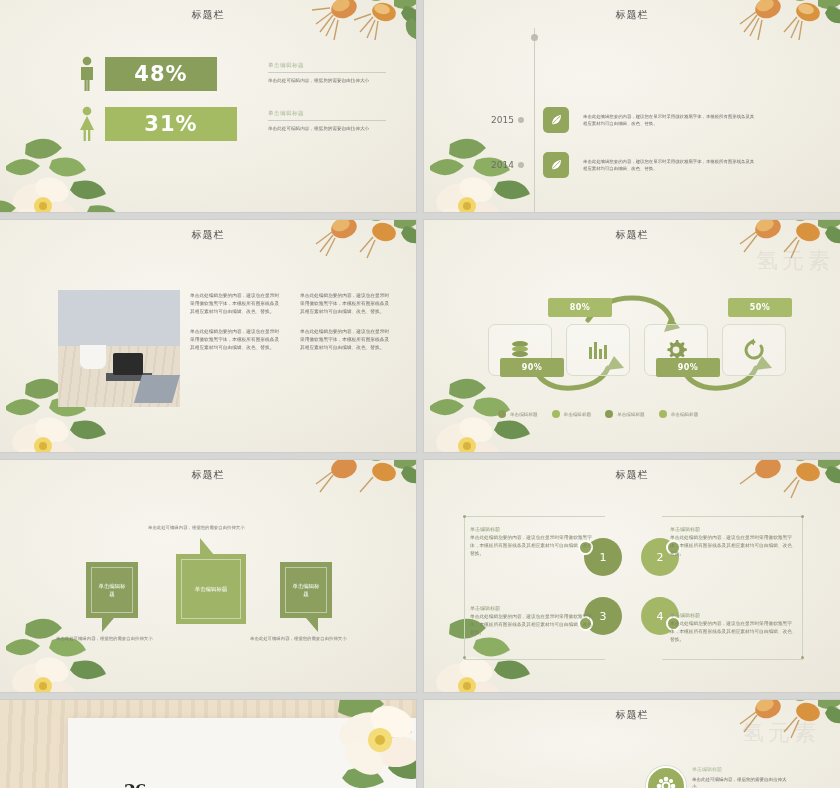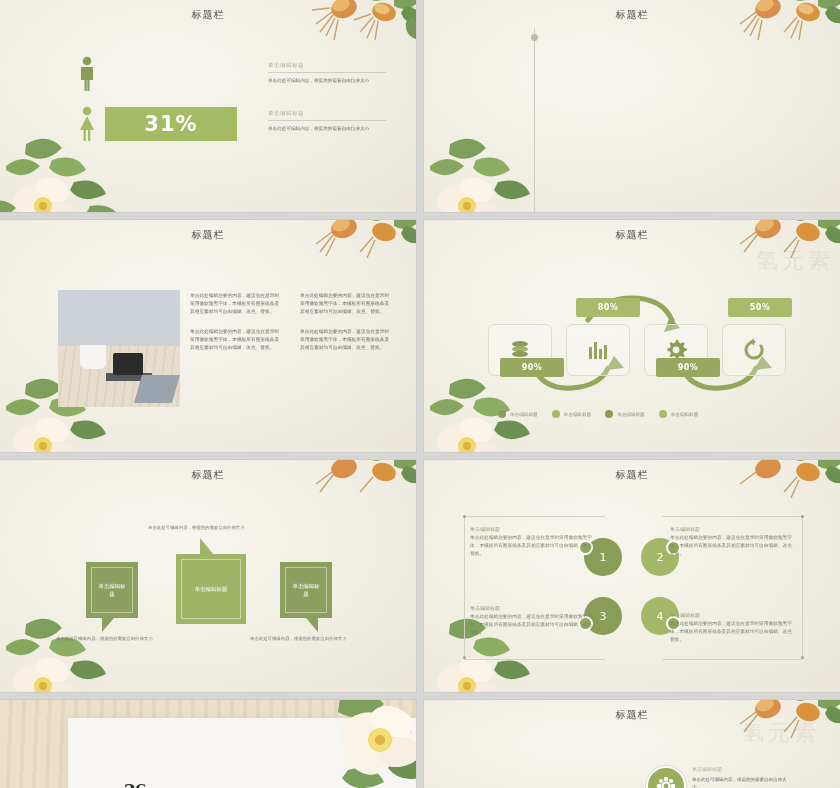--- a/index.html
+++ b/index.html
@@ -205,20 +205,21 @@
 
     <div class="inner">
       <div class="slide-title">标题栏</div>
 
       <div class="bars">
         <div class="barrow">
           <svg class="person" viewBox="0 0 18 36">
             <circle cx="9" cy="5" r="4.3" fill="#8a9e5b"></circle>
             <path d="M3 11 h12 v13 h-3.5 v11 h-2.2 v-11 h-0.6 v11 h-2.2 v-11 h-3.5 z" fill="#8a9e5b"></path>
           </svg>
+          <div class="bar male">48%</div>
         </div>
         <div class="barrow">
           <svg class="person" viewBox="0 0 18 36">
             <circle cx="9" cy="5" r="4.3" fill="#a4bb63"></circle>
             <path d="M9 10 L16 24 h-14 z" fill="#a4bb63"></path>
             <rect x="5.6" y="24" width="2.3" height="11" fill="#a4bb63"></rect>
             <rect x="10" y="24" width="2.3" height="11" fill="#a4bb63"></rect>
           </svg>
           <div class="bar female">31%</div>
         </div>
@@ -270,21 +271,43 @@
       <circle cx="57" cy="86" r="9" fill="#f2d66a"></circle>
         <circle cx="57" cy="86" r="4" fill="#d8b43f"></circle>
     </svg>
 
     <div class="inner">
       <div class="slide-title">标题栏</div>
       <div class="tl-line"></div>
       <div class="tl-cap"></div>
 
 
-
+      <div class="tl-row" style="left:60px;top:107px;">
+        <div class="tl-year">2015</div>
+        <div class="tl-dot"></div>
+        <div class="leafbox">
+          <svg width="14" height="14" viewBox="0 0 14 14">
+              <path d="M3 11 C3 4 10 2 12 2 C12 9 7 12 3 11 Z" fill="#fff"></path>
+              <path d="M3.6 10.6 C6 8 9 5.4 11.4 2.8" stroke="#93a75c" stroke-width="0.9" fill="none"></path>
+            </svg>
+        </div>
+        <div class="tl-text">单击此处编辑您要的内容，建议您在显示时采用微软雅黑字体，本模板所有图形线条及其相应素材均可自由编辑、改色、替换。</div>
+      </div>
+
+      <div class="tl-row" style="left:60px;top:152px;">
+        <div class="tl-year">2014</div>
+        <div class="tl-dot"></div>
+        <div class="leafbox">
+          <svg width="14" height="14" viewBox="0 0 14 14">
+              <path d="M3 11 C3 4 10 2 12 2 C12 9 7 12 3 11 Z" fill="#fff"></path>
+              <path d="M3.6 10.6 C6 8 9 5.4 11.4 2.8" stroke="#93a75c" stroke-width="0.9" fill="none"></path>
+            </svg>
+        </div>
+        <div class="tl-text">单击此处编辑您要的内容，建议您在显示时采用微软雅黑字体，本模板所有图形线条及其相应素材均可自由编辑、改色、替换。</div>
+      </div>
     </div>
   </div>
 
   <div class="slide">
     <svg class="deco deco-tr" viewBox="0 0 150 92">
       <ellipse cx="72" cy="18" rx="13" ry="10" fill="#d98f4a" transform="rotate(-18 72 18)"></ellipse>
       <ellipse cx="69" cy="15" rx="9" ry="6" fill="#e8b56a" transform="rotate(-18 69 15)"></ellipse>
       <ellipse cx="112" cy="22" rx="12" ry="9" fill="#d9933f" transform="rotate(14 112 22)"></ellipse>
       <g stroke="#c8a06a" stroke-width="1.4" fill="none">
         <path d="M60 22 L44 34"></path>
@@ -394,21 +417,21 @@
           </svg>
         </div>
         <div class="pcard" style="left:234px;top:20px;">
           <svg width="24" height="24" viewBox="0 0 24 24">
             <path d="M12 4 a8 8 0 1 0 7 4" stroke="#93a75c" stroke-width="3" fill="none" stroke-linecap="round"></path>
             <path d="M12 0.5 l0 7 l-5 -3.5 z" fill="#93a75c"></path>
           </svg>
         </div>
 
         <div class="ptag" style="left:12px;top:54px;">90%</div>
-        <div class="ptag light" style="left:88px;top:-6px;">80%</div>
+        <div class="ptag light" style="left:60px;top:-6px;">80%</div>
         <div class="ptag" style="left:168px;top:54px;">90%</div>
         <div class="ptag light" style="left:240px;top:-6px;">50%</div>
       </div>
 
       <div class="legend">
         <div class="lg">
           <span class="lgdot" style="background:#8a9d56"></span>
           <span class="lgtxt">单击编辑标题</span>
         </div>
         <div class="lg">

